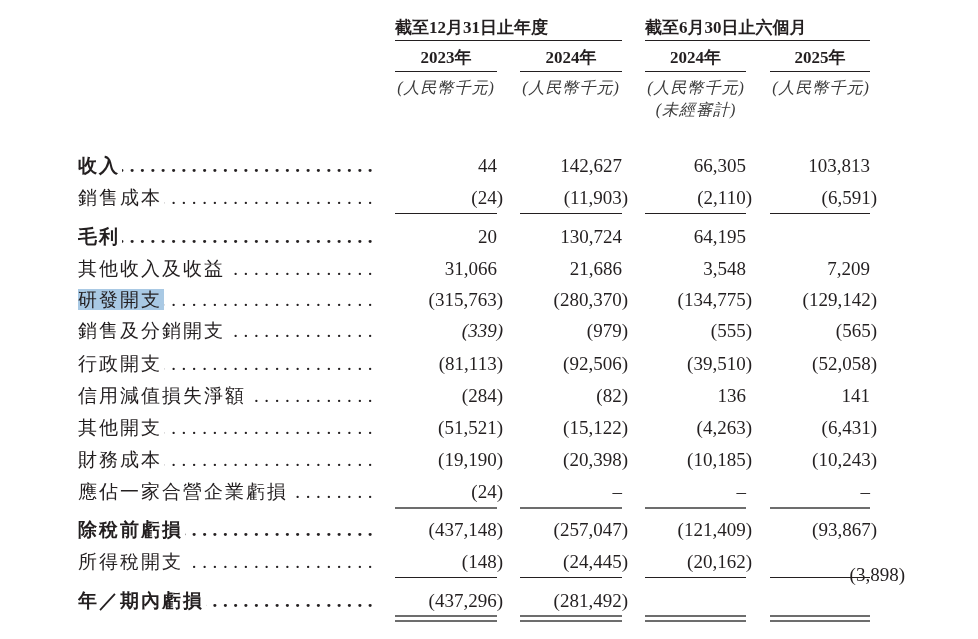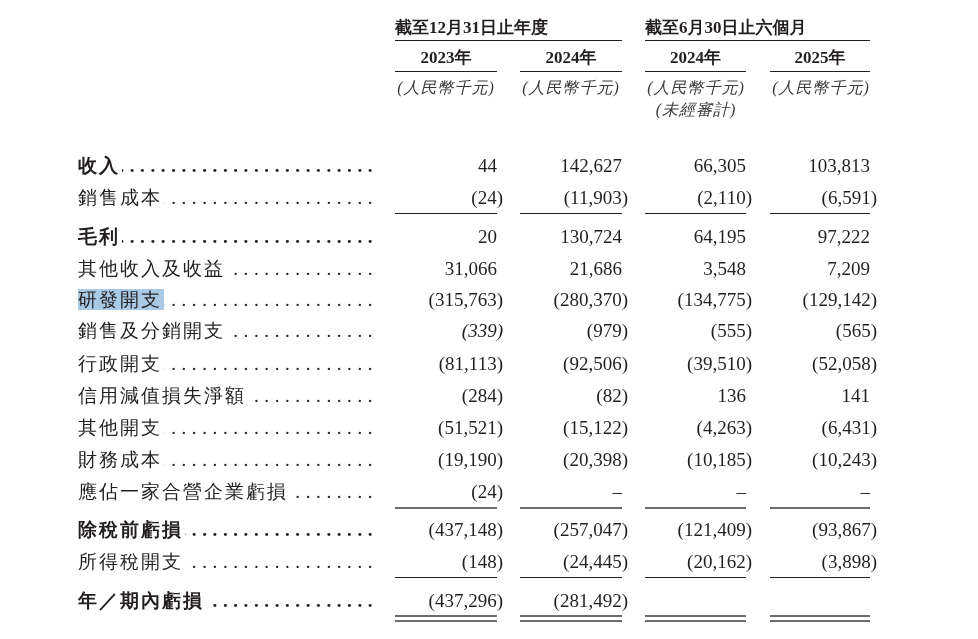--- a/index.html
+++ b/index.html
@@ -72,21 +72,20 @@
 <div class="rule r1" style="top:213px;"></div>
 <div class="rule r2" style="top:213px;"></div>
 <div class="rule r3" style="top:213px;"></div>
 <div class="rule r4" style="top:213px;"></div>
 
 <div class="row" style="top:223px;">
   <div class="label bold"><span class="dots">..............................................</span><span class="txt">毛利</span></div>
   <div class="val c1">20</div>
   <div class="val c2">130,724</div>
   <div class="val c3">64,195</div>
-  <div class="val c4">97,222</div>
 </div>
 
 <div class="row" style="top:255px;">
   <div class="label"><span class="dots">..............................................</span><span class="txt">其他收入及收益</span></div>
   <div class="val c1">31,066</div>
   <div class="val c2">21,686</div>
   <div class="val c3">3,548</div>
   <div class="val c4">7,209</div>
 </div>
 
@@ -156,21 +155,21 @@
   <div class="val c2" style="left:511px;">(257,047)</div>
   <div class="val c3" style="left:636px;">(121,409)</div>
   <div class="val c4" style="left:762px;">(93,867)</div>
 </div>
 
 <div class="row" style="top:548px;">
   <div class="label"><span class="dots">..............................................</span><span class="txt">所得稅開支</span></div>
   <div class="val c1" style="left:386px;">(148)</div>
   <div class="val c2" style="left:511px;">(24,445)</div>
   <div class="val c3" style="left:636px;">(20,162)</div>
-  <div class="val c4" style="left:762px;">(3,898)</div>
+  <div class="val c4" style="left:790px;margin-top:13px;">(3,898)</div>
 </div>
 <div class="rule r1" style="top:577px;"></div>
 <div class="rule r2" style="top:577px;"></div>
 <div class="rule r3" style="top:577px;"></div>
 <div class="rule r4" style="top:577px;"></div>
 
 <div class="row" style="top:587px;">
   <div class="label bold"><span class="dots">..............................................</span><span class="txt">年／期內虧損</span></div>
   <div class="val c1" style="left:386px;">(437,296)</div>
   <div class="val c2" style="left:511px;">(281,492)</div>

